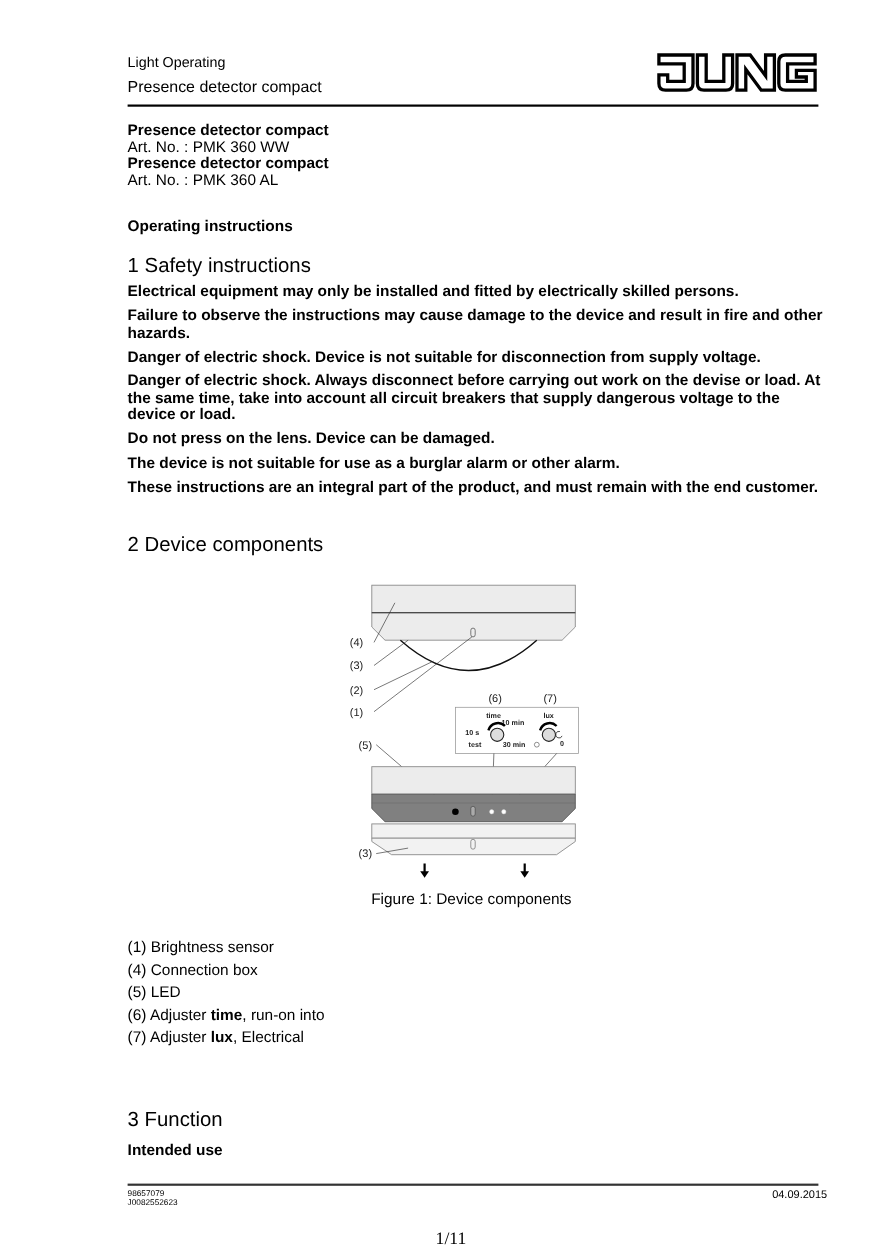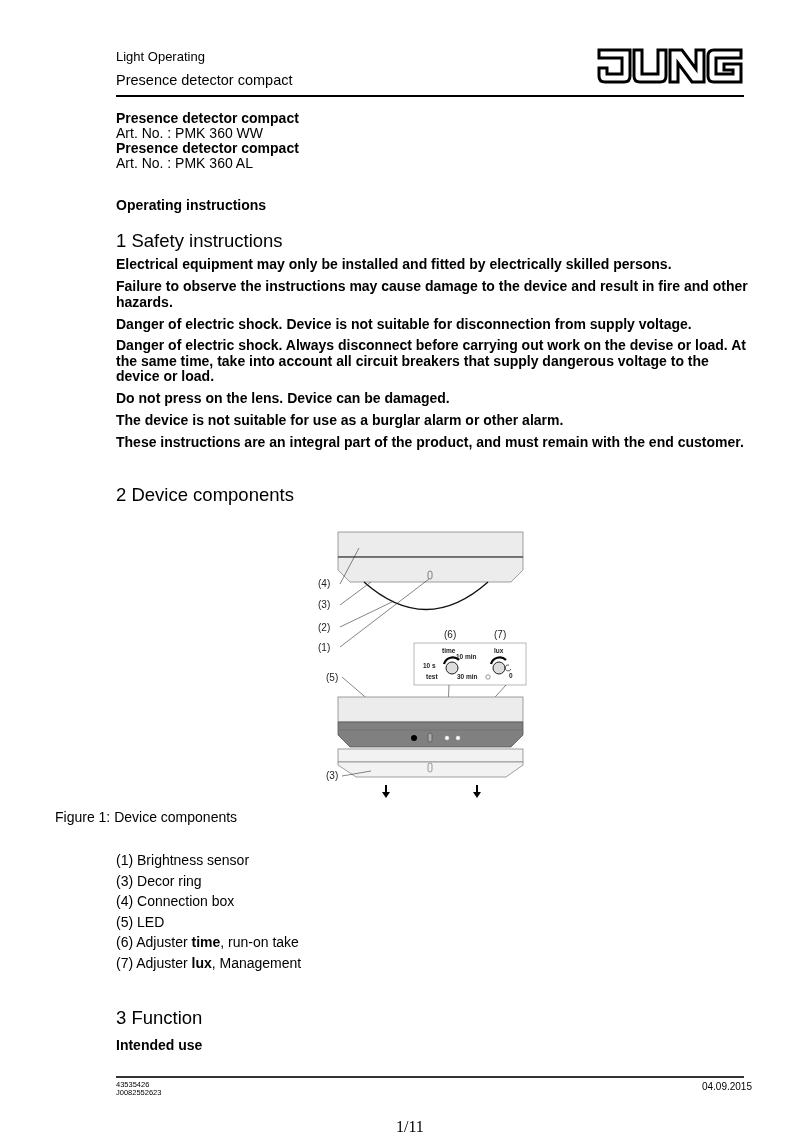--- a/index.html
+++ b/index.html
@@ -13,21 +13,21 @@
 
   .art { left: 116px; top: 111px; font-size: 14px; line-height: 15px; }
   .art .b { font-weight: bold; }
 
   .op { left: 116px; top: 197px; font-size: 14px; font-weight: bold; }
 
   h2 { margin: 0; font-size: 18.5px; font-weight: normal; position: absolute; left: 116px; }
   .para { position: absolute; left: 116px; width: 636px; font-size: 14px; font-weight: bold; line-height: 15.5px; }
 
   .figure { left: 316px; top: 527px; width: 226px; height: 276px; }
-  .caption { left: 0; width: 802px; top: 809px; font-size: 14px; padding-left: 55px; box-sizing: border-box; }
+  .caption { left: 0; width: 802px; top: 809px; text-align: center; font-size: 14px; padding-left: 55px; box-sizing: border-box; }
 
   .legend { left: 116px; top: 850px; font-size: 14px; line-height: 20.5px; }
   .legend b { font-weight: bold; }
 
   .intended { left: 116px; top: 1037px; font-size: 14px; font-weight: bold; }
 
   .ftr-rule { left: 116px; top: 1076px; width: 628px; height: 1.5px; background: #333; }
   .ftr-codes { left: 116px; top: 1081px; font-size: 7.5px; line-height: 8px; }
   .ftr-page { left: 396px; top: 1118px; font-size: 16px; font-family: Liberation Serif, serif; }
   .ftr-date { right: 50px; top: 1081px; font-size: 10px; }
@@ -146,29 +146,28 @@
   <g fill="#000">
     <rect x="160" y="258" width="2" height="8"></rect>
     <polygon points="157,265 165,265 161,271"></polygon>
   </g>
 </svg>
 
 <div class="abs caption">Figure 1: Device components</div>
 
 <div class="abs legend">
   <div><span>(1)</span> <span>Brightness sensor</span></div>
-  <div><span>(3)</span> <span>Decor ring</span></div>
   <div><span>(4)</span> <span>Connection box</span></div>
   <div><span>(5)</span> <span>LED</span></div>
-  <div><span>(6)</span> <span style="white-space:pre">Adjuster </span><b>time</b><span>, run-on take</span></div>
-  <div><span>(7)</span> <span style="white-space:pre">Adjuster </span><b>lux</b><span>, Management</span></div>
+  <div><span>(6)</span> <span style="white-space:pre">Adjuster </span><b>time</b><span>, run-on into</span></div>
+  <div><span>(7)</span> <span style="white-space:pre">Adjuster </span><b>lux</b><span>, Electrical</span></div>
 </div>
 
 <h2 style="top:1007px">3 Function</h2>
 <div class="abs intended">Intended use</div>
 
 <div class="abs ftr-rule"></div>
 <div class="abs ftr-codes">
-  <div>43535426</div>
+  <div>98657079</div>
   <div>J0082552623</div>
 </div>
 <div class="abs ftr-page">1/11</div>
 <div class="abs ftr-date">04.09.2015</div>
 
 </body></html>

